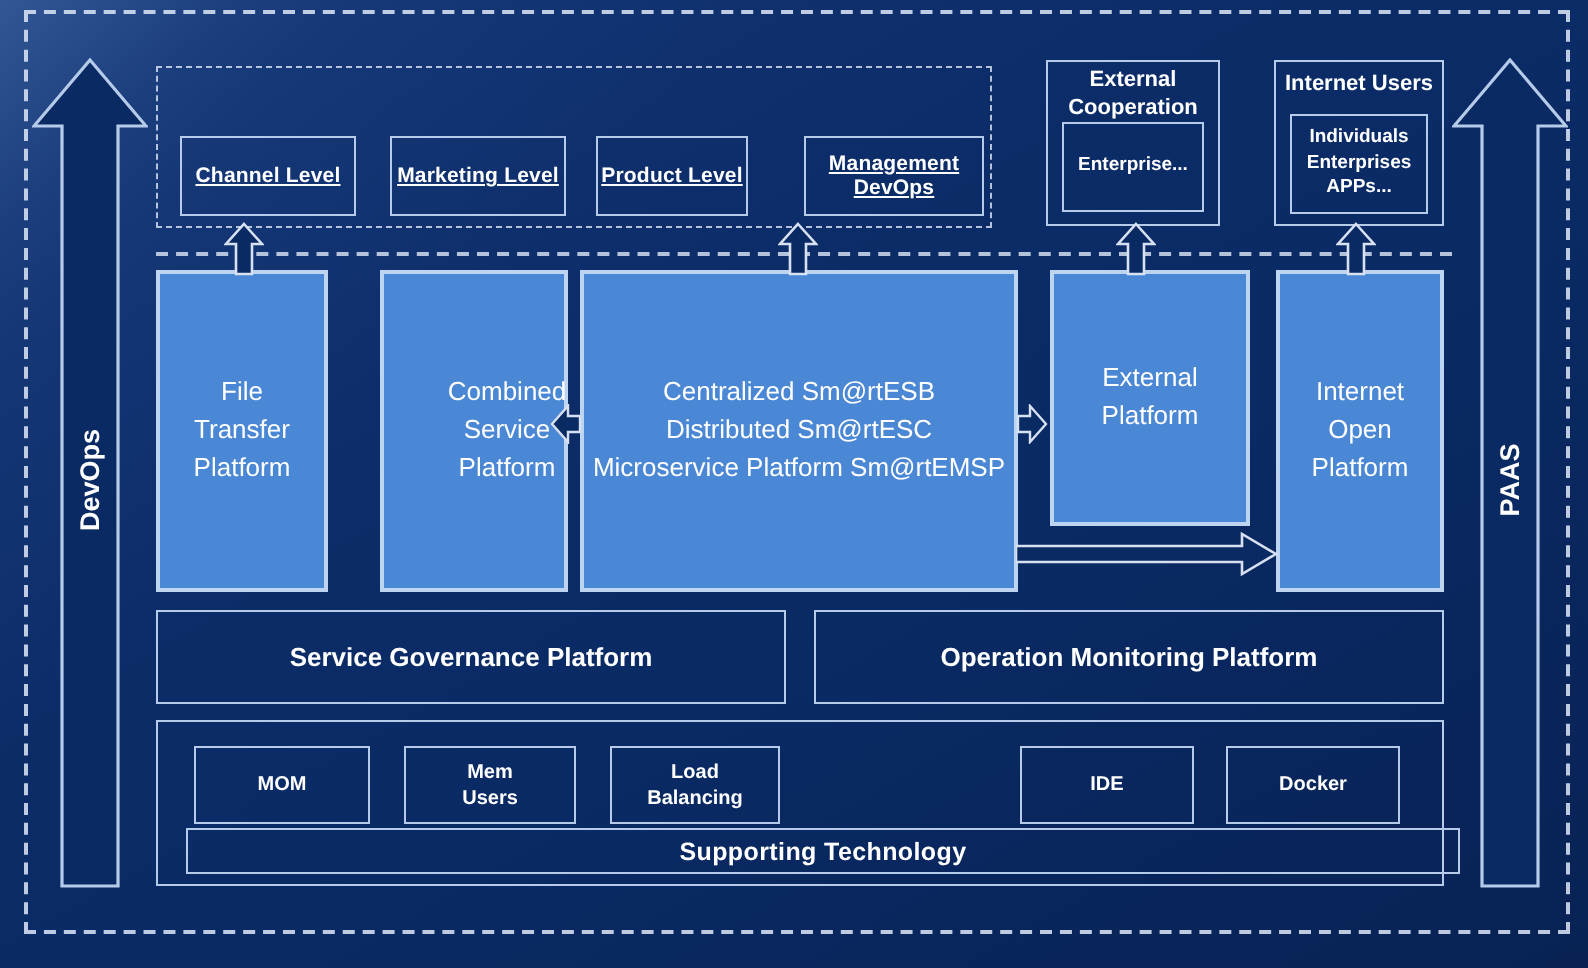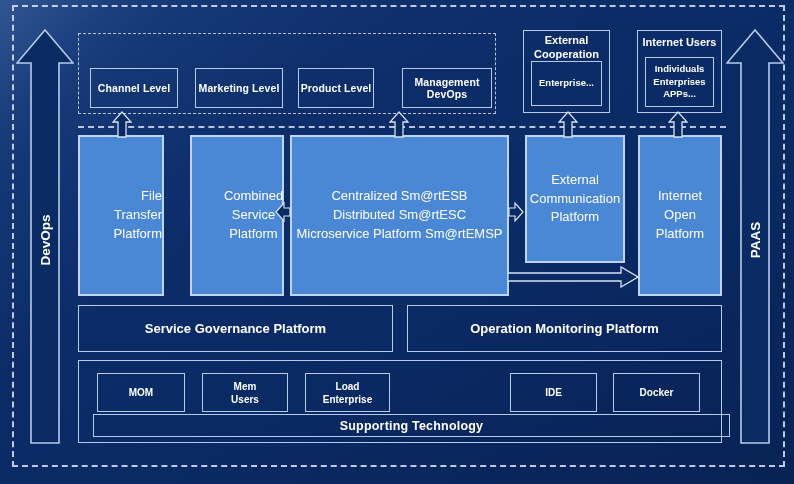--- a/index.html
+++ b/index.html
@@ -19,21 +19,21 @@
       linear-gradient(135deg, rgba(120,160,220,0.30) 0%, rgba(90,130,200,0.14) 9%, rgba(60,100,170,0.10) 14%, rgba(0,0,0,0) 30%),
       linear-gradient(150deg, #143675 0%, #0c2c68 40%, #0a2a64 60%, #082254 100%);
   }
   .abs{position:absolute;}
   .dash-outer{border:2px dashed rgba(222,232,248,0.85);}
   .dash-thin{border:1.5px dashed rgba(222,232,248,0.8);}
   .hline{border-top:2px dashed rgba(222,232,248,0.8); height:0;}
   .line-box{border:1px solid var(--box-border); box-sizing:border-box;}
   .blue-box{background:var(--blue); border:2px solid var(--blue-border); box-sizing:border-box;}
   .center{display:flex; flex-direction:column; align-items:center; justify-content:center; text-align:center;}
-  .lvl-label{font-size:10.5px; font-weight:bold; letter-spacing:.1px;}
+  .lvl-label{font-size:10.5px; font-weight:bold; letter-spacing:.1px;text-decoration:underline;}
   .grp-title{font-size:11px; font-weight:bold; line-height:1.25; text-align:center;}
   .grp-body{font-size:9.5px; font-weight:bold; line-height:1.35; text-align:center;}
   .plat-line{font-size:13px; line-height:1.45; white-space:nowrap;}
   .gov-label{font-size:13px; font-weight:bold;}
   .tech-label{font-size:10px; font-weight:bold; line-height:1.3;}
   .bar-label{font-size:12.5px; font-weight:bold; letter-spacing:.2px;}
   .rail-label{
     position:absolute; font-size:13.5px; font-weight:bold; white-space:nowrap;
     transform:translate(-50%,-50%) rotate(-90deg);
   }
@@ -99,41 +99,40 @@
   <svg class="abs z3" style="left:389px;top:111px;" width="20" height="27" viewBox="0 0 20 27">
     <polygon points="10,1 19,11 14,11 14,26 6,26 6,11 1,11" fill="var(--bg)" stroke="var(--line)" stroke-width="1.3"></polygon>
   </svg>
   <svg class="abs z3" style="left:558px;top:111px;" width="20" height="27" viewBox="0 0 20 27">
     <polygon points="10,1 19,11 14,11 14,26 6,26 6,11 1,11" fill="var(--bg)" stroke="var(--line)" stroke-width="1.3"></polygon>
   </svg>
   <svg class="abs z3" style="left:668px;top:111px;" width="20" height="27" viewBox="0 0 20 27">
     <polygon points="10,1 19,11 14,11 14,26 6,26 6,11 1,11" fill="var(--bg)" stroke="var(--line)" stroke-width="1.3"></polygon>
   </svg>
 
-  <div class="abs blue-box center z2" style="left:78px;top:135px;width:86px;height:161px;align-items:flex-end;">
+  <div class="abs blue-box center z2" style="left:78px;top:135px;width:86px;height:161px;">
     <div class="plat-line">File</div>
     <div class="plat-line">Transfer</div>
     <div class="plat-line">Platform</div>
   </div>
 
   <div class="abs blue-box center z2" style="left:190px;top:135px;width:94px;height:161px;padding-left:33px;">
     <div class="plat-line">Combined</div>
     <div class="plat-line">Service</div>
     <div class="plat-line">Platform</div>
   </div>
 
   <div class="abs blue-box center z2" style="left:290px;top:135px;width:219px;height:161px;">
     <div class="plat-line">Centralized Sm@rtESB</div>
     <div class="plat-line">Distributed Sm@rtESC</div>
     <div class="plat-line">Microservice Platform Sm@rtEMSP</div>
   </div>
 
   <div class="abs blue-box center z2" style="left:525px;top:135px;width:100px;height:128px;">
     <div class="plat-line">External</div>
-    <div class="plat-line">Communication</div>
     <div class="plat-line">Platform</div>
   </div>
 
   <div class="abs blue-box center z2" style="left:638px;top:135px;width:84px;height:161px;">
     <div class="plat-line">Internet</div>
     <div class="plat-line">Open</div>
     <div class="plat-line">Platform</div>
   </div>
 
   <svg class="abs z3" style="left:275px;top:202px;" width="16" height="20" viewBox="0 0 16 20">
@@ -157,21 +156,21 @@
 
   <div class="abs line-box center z2" style="left:97px;top:373px;width:88px;height:39px;">
     <span class="tech-label">MOM</span>
   </div>
   <div class="abs line-box center z2" style="left:202px;top:373px;width:86px;height:39px;">
     <span class="tech-label">Mem</span>
     <span class="tech-label">Users</span>
   </div>
   <div class="abs line-box center z2" style="left:305px;top:373px;width:85px;height:39px;">
     <span class="tech-label">Load</span>
-    <span class="tech-label">Enterprise</span>
+    <span class="tech-label">Balancing</span>
   </div>
   <div class="abs line-box center z2" style="left:510px;top:373px;width:87px;height:39px;">
     <span class="tech-label">IDE</span>
   </div>
   <div class="abs line-box center z2" style="left:613px;top:373px;width:87px;height:39px;">
     <span class="tech-label">Docker</span>
   </div>
 
   <div class="abs line-box center z3" style="left:93px;top:414px;width:637px;height:23px;">
     <span class="bar-label">Supporting Technology</span>

